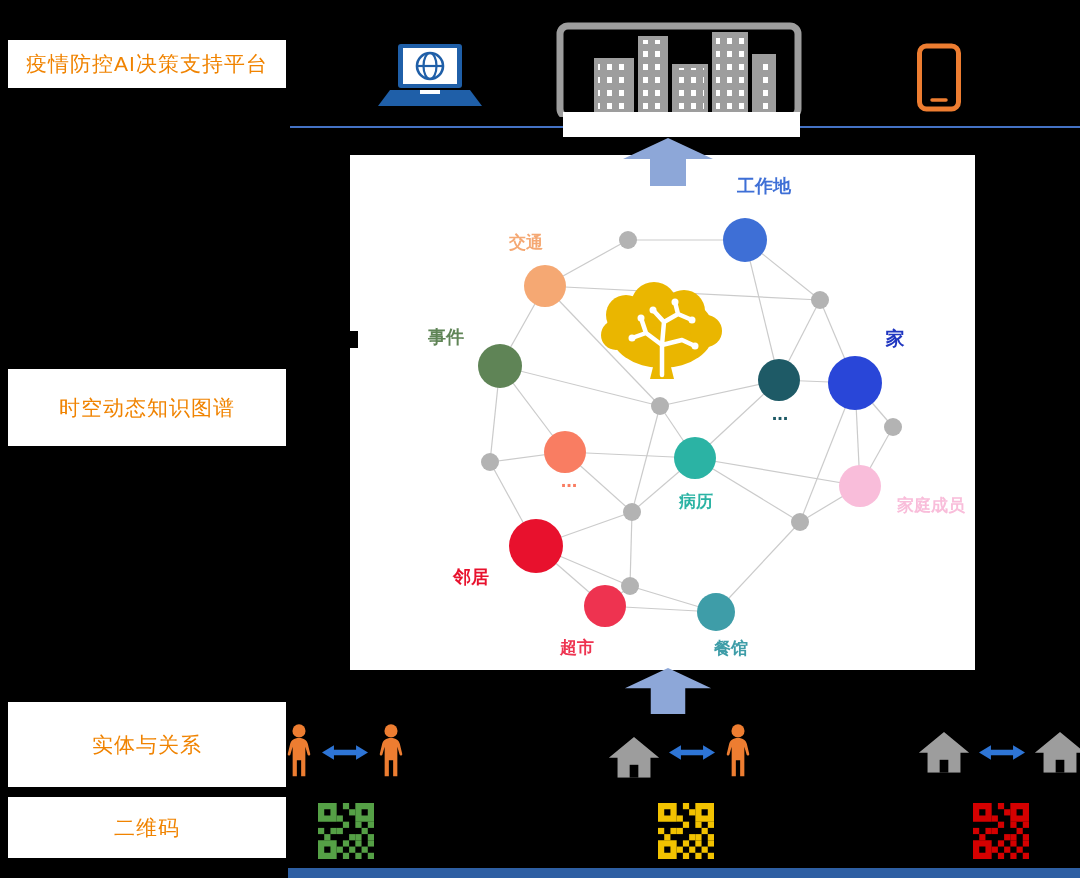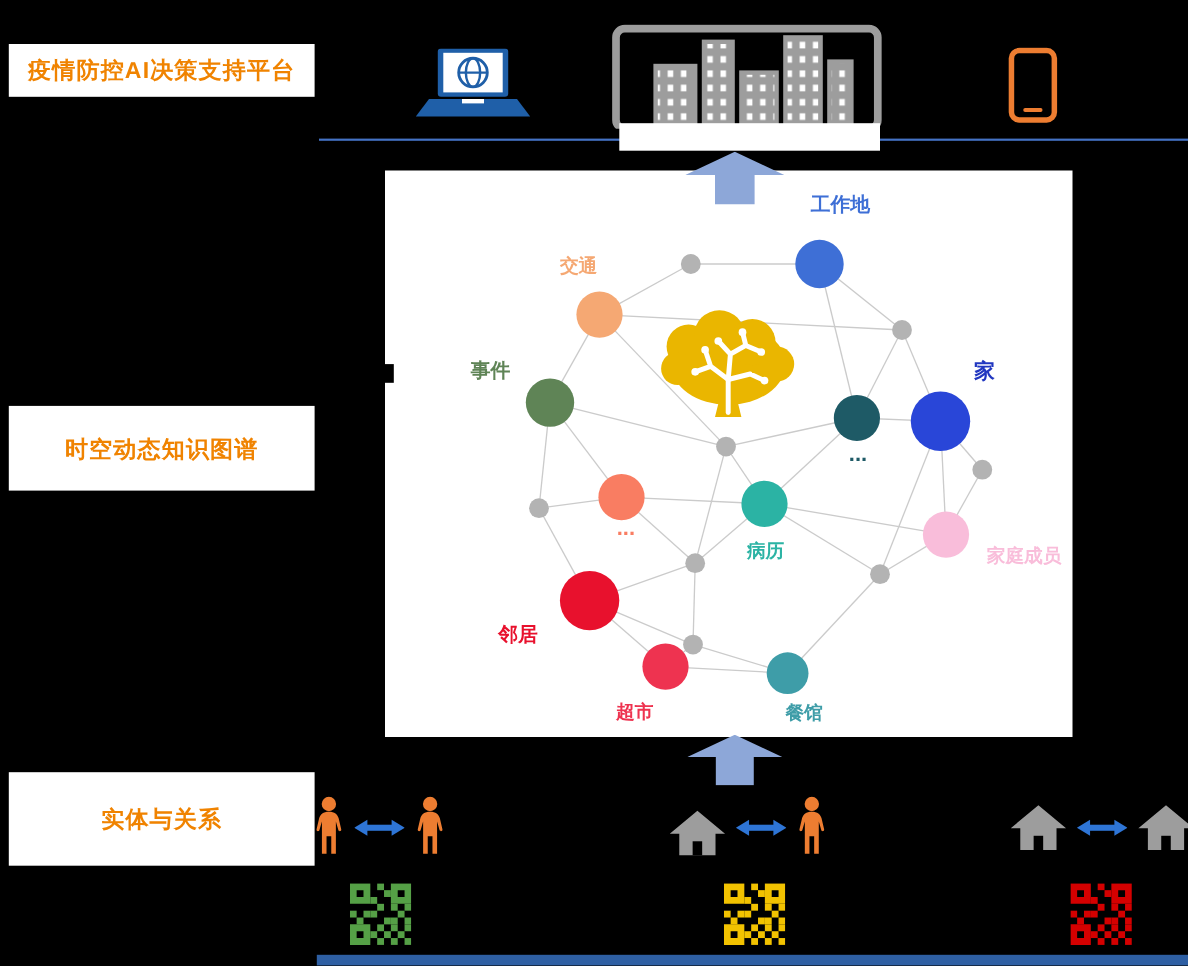--- a/index.html
+++ b/index.html
@@ -9,21 +9,21 @@
     --connector-arrow-blue:#2E75D6; --bottom-bar-blue:#2E5FA3; --person-orange:#ED7D31;
     --house-gray:#9D9D9D; --brain-gold:#EAB600; --graph-edge-gray:#CBCBCB;
     --qr-green:#55A046; --qr-yellow:#F2C200; --qr-red:#D40000;
   }
   html,body{background:#000}
   body{font-family:"Liberation Sans","DejaVu Sans",sans-serif}
   #stage{position:relative;width:1080px;height:878px;background:#000;overflow:hidden}
 
   .label-box{position:absolute;left:8px;width:278px;background:#fff;display:flex;
     align-items:center;justify-content:center;color:var(--accent-orange);
-    font-weight:bold;font-size:21px;letter-spacing:1px}
+    font-weight:normal;font-size:21px;letter-spacing:1px}
   #box-title{top:40px;height:48px}
   #box-graph{top:369px;height:77px}
   #box-entities{top:702px;height:85px}
   #box-qr{top:797px;height:61px}
 
   .divider-top{position:absolute;left:290px;top:126px;width:790px;height:2px;
     background:var(--divider-blue);z-index:1}
   .bottom-bar{position:absolute;left:288px;top:868px;width:792px;height:10px;
     background:var(--bottom-bar-blue)}
 
@@ -112,20 +112,23 @@
 <div id="stage">
 
   <div class="label-box" id="box-title">
     <span>疫情防控AI决策支持平台</span>
   </div>
   <div class="label-box" id="box-entities">
     <span>实体与关系</span>
   </div>
   <div class="label-box" id="box-graph">
     <span>时空动态知识图谱</span>
+  </div>
+  <div class="label-box" id="box-qr">
+    <span>二维码</span>
   </div>
 
   <div class="icon laptop">
     <svg viewBox="0 0 104 66">
       <rect x="20" y="0" width="64" height="44" rx="3" fill="currentColor"></rect>
       <rect x="25" y="4" width="54" height="36" fill="#fff"></rect>
       <circle cx="52" cy="22" r="13" fill="none" stroke="currentColor" stroke-width="2.6"></circle>
       <ellipse cx="52" cy="22" rx="6.5" ry="13" fill="none" stroke="currentColor" stroke-width="2.2"></ellipse>
       <line x1="39" y1="22" x2="65" y2="22" stroke="currentColor" stroke-width="2.2"></line>
       <polygon points="12,46 92,46 104,62 0,62" fill="currentColor"></polygon>

